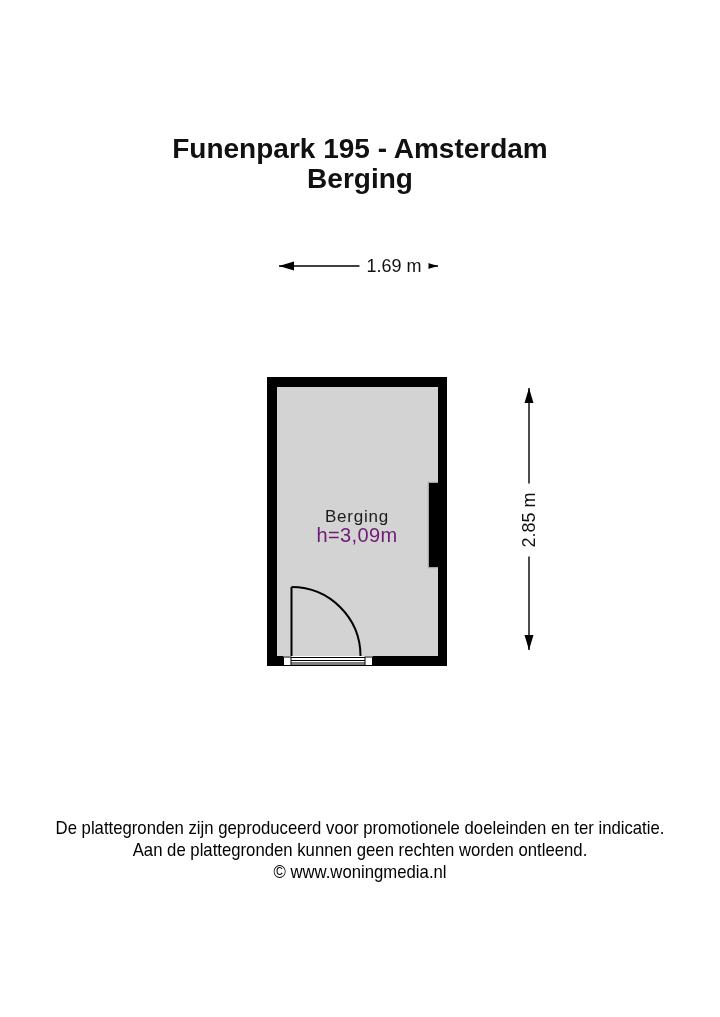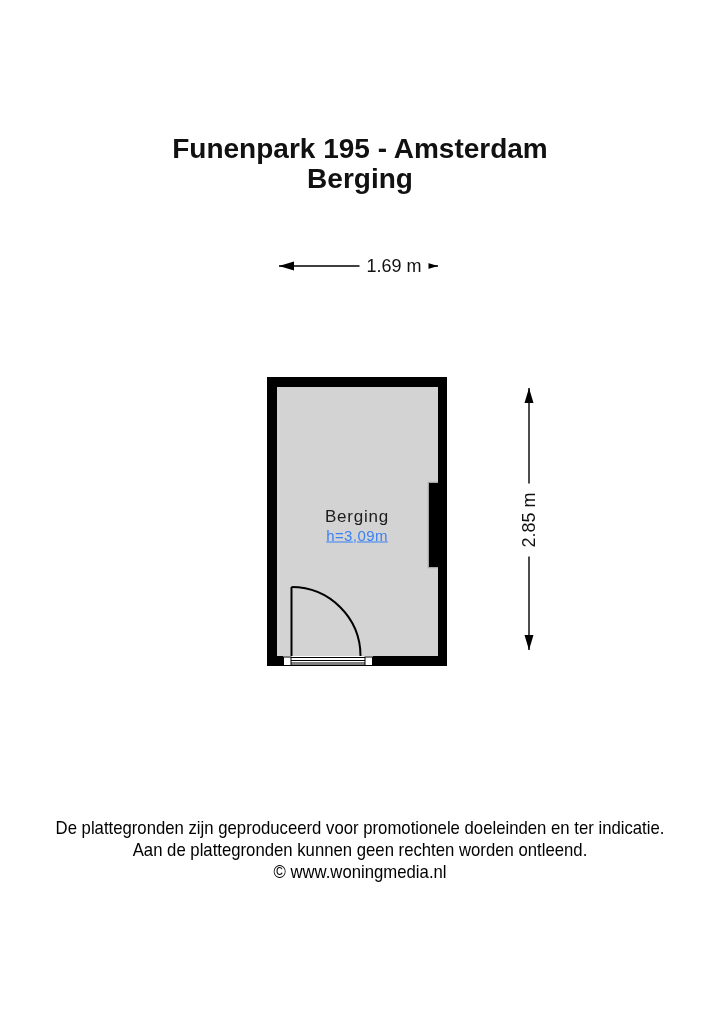--- a/index.html
+++ b/index.html
@@ -58,25 +58,24 @@
     transform: translate(-50%, -50%);
     font-size: 17px;
     letter-spacing: 0.8px;
     color: #1c1c1c;
     white-space: nowrap;
   }
   .room-height {
     position: absolute;
     left: 357px; top: 535px;
     transform: translate(-50%, -50%);
-    font-size: 15px;
+    font-size: 20px;
     letter-spacing: 0.4px;
-    color: #3b82f6;
+    color: #701a75;
     white-space: nowrap;
-    text-decoration: underline;
   }
 
   
   .footer {
     position: absolute;
     top: 817px; left: 0;
     width: 720px;
     text-align: center;
     font-size: 19px;
     line-height: 22px;

